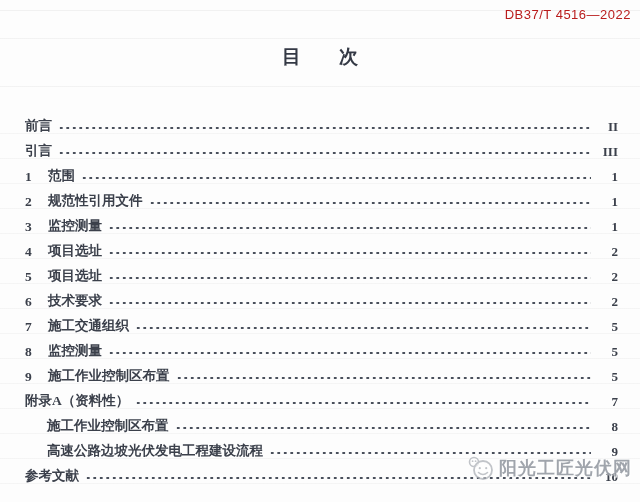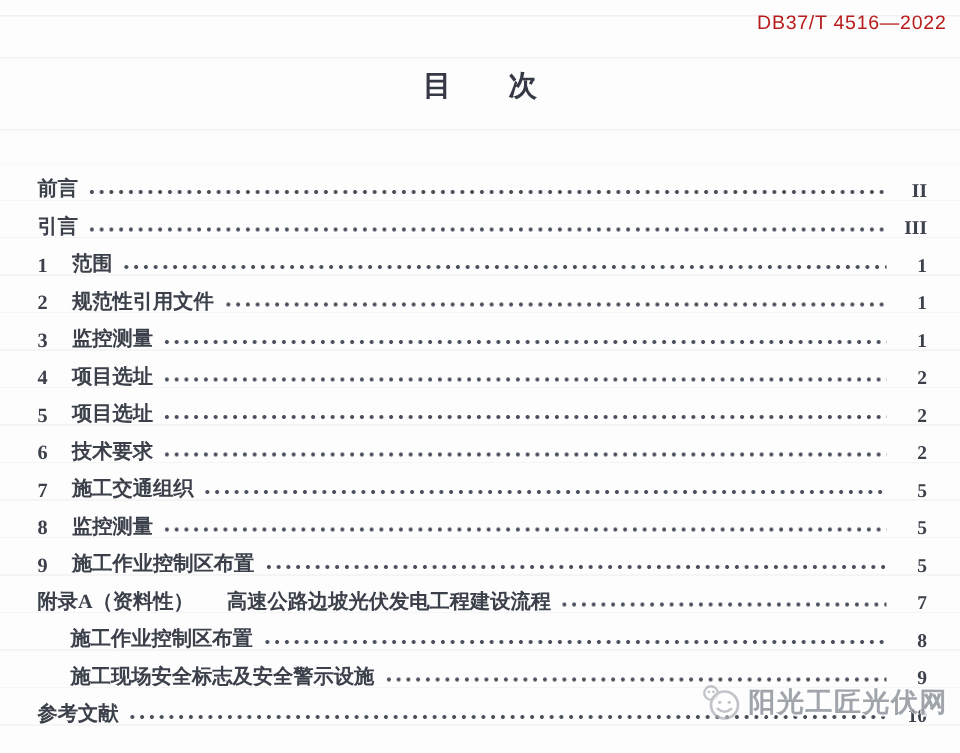--- a/index.html
+++ b/index.html
@@ -205,35 +205,34 @@
     <span class="num">9</span>
     <span class="label">施工作业控制区布置</span>
     
     <span class="dots"></span>
     <span class="pg">5</span>
   </div>
 
   <div class="row">
     
     <span class="label">附录A（资料性）</span>
+    <span class="dots"></span>
+    <span class="pg">7</span>
+  </div>
+
+  <div class="row">
+    
+    <span class="sub">施工作业控制区布置</span>
+    <span class="dots"></span>
+    <span class="pg">8</span>
+  </div>
+
+  <div class="row">
+    
     <span class="sub">高速公路边坡光伏发电工程建设流程</span>
-    <span class="dots"></span>
-    <span class="pg">7</span>
-  </div>
-
-  <div class="row">
-    
-    <span class="sub">施工作业控制区布置</span>
-    <span class="dots"></span>
-    <span class="pg">8</span>
-  </div>
-
-  <div class="row">
-    
-    <span class="sub">施工现场安全标志及安全警示设施</span>
     <span class="dots"></span>
     <span class="pg">9</span>
   </div>
 
   <div class="row">
     
     <span class="label">参考文献</span>
     
     <span class="dots"></span>
     <span class="pg">10</span>

